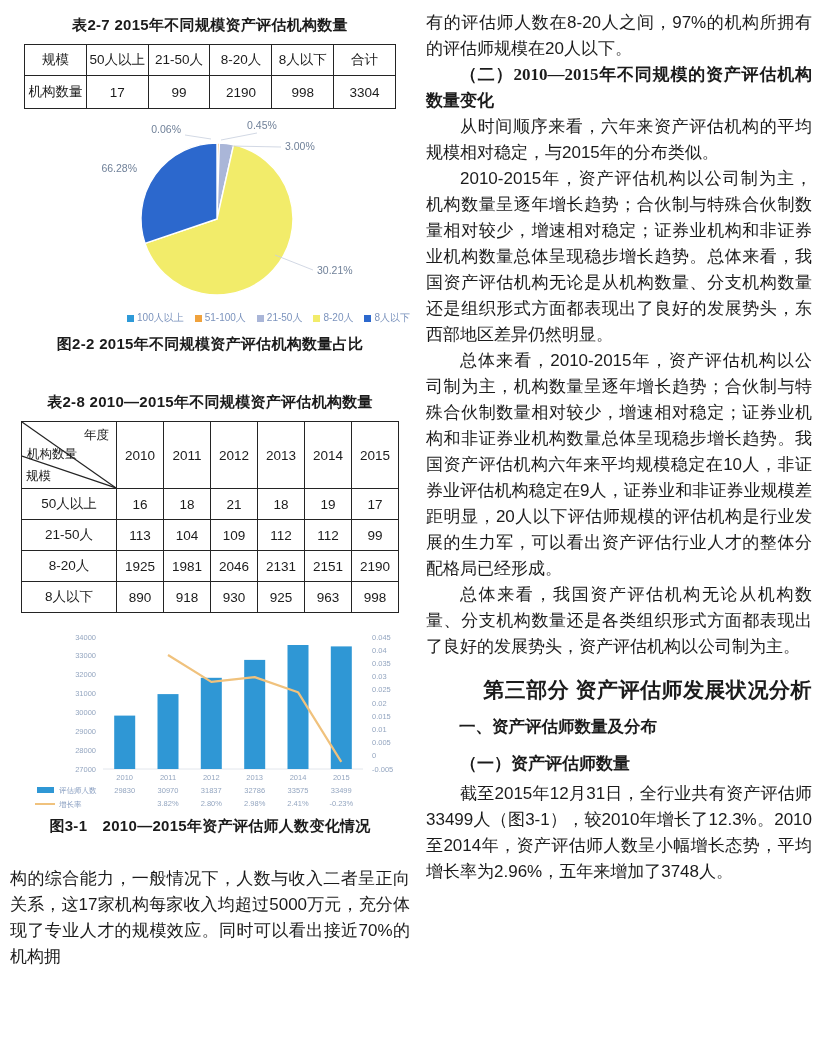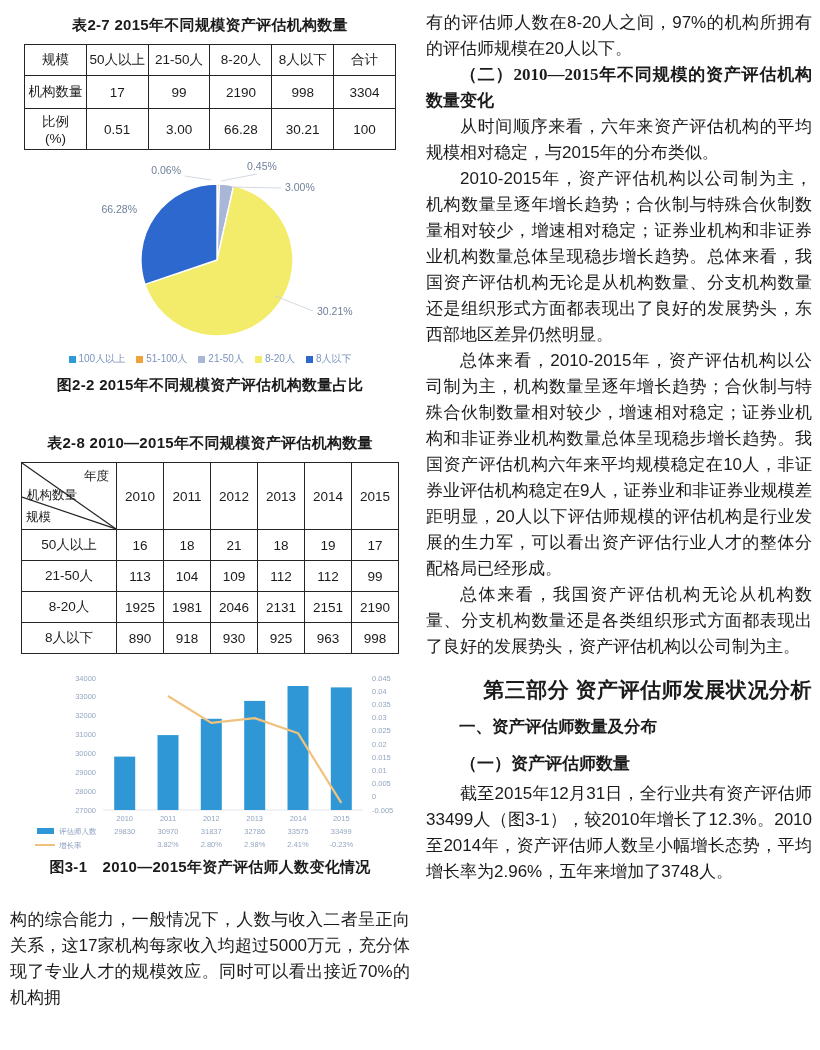--- a/index.html
+++ b/index.html
@@ -26,21 +26,21 @@
   .corner svg line{stroke:#242424;stroke-width:1.2;}
   .corner .ct{position:absolute;top:5px;right:7px;font-size:12.5px;}
   .corner .cm{position:absolute;top:24px;left:5px;font-size:12.5px;}
   .corner .cb{position:absolute;bottom:3px;left:4px;font-size:12.5px;}
 
   
   .chart{display:block;margin:4px auto 0;}
   .pl{font-size:10.5px;fill:#708199;}
   .tk{font-size:7.5px;fill:#94a6c0;}
   .lgd{font-size:7.5px;fill:#8ba0c2;}
-  .pie-legend{display:flex;justify-content:center;gap:11px;font-size:10px;color:#7b93bd;margin-top:2px;}
+  .pie-legend{display:flex;justify-content:flex-end;gap:11px;font-size:10px;color:#7b93bd;margin-top:2px;}
   .pie-legend .it{display:flex;align-items:center;gap:3px;white-space:nowrap;}
   .sw{width:7px;height:7px;display:inline-block;}
 
   
   .para{font-size:17px;line-height:26px;text-align:justify;margin:0;}
   .indent{text-indent:2em;}
   .mt-para{margin-top:30px;}
   .h-bold{font-weight:bold;}
   .h-serif{font-family:"Liberation Serif","DejaVu Serif",serif;font-weight:bold;}
   .h-part{font-size:21px;font-weight:bold;text-align:right;margin:16px 0 12px;letter-spacing:.5px;}
@@ -64,28 +64,20 @@
             <th>8人以下</th>
             <th>合计</th>
           </tr>
           <tr>
             <th>机构数量</th>
             <td>17</td>
             <td>99</td>
             <td>2190</td>
             <td>998</td>
             <td>3304</td>
-          </tr>
-          <tr>
-            <th>比例<br>(%)</th>
-            <td>0.51</td>
-            <td>3.00</td>
-            <td>66.28</td>
-            <td>30.21</td>
-            <td>100</td>
           </tr>
         </tbody>
       </table>
 
     <svg class="chart" id="pie" width="390" height="196" viewBox="0 0 390 196">
         <path d="M202,106 L202.0,30.0 A76,76 0 0 1 202.3,30.0 Z" fill="#2e9ad8" stroke="#fff" stroke-width="1.4"></path>
         <path d="M202,106 L202.3,30.0 A76,76 0 0 1 204.4,30.0 Z" fill="#f0a23c" stroke="#fff" stroke-width="1.4"></path>
         <path d="M202,106 L204.4,30.0 A76,76 0 0 1 218.6,31.8 Z" fill="#aab6d8" stroke="#fff" stroke-width="1.4"></path>
         <path d="M202,106 L218.6,31.8 A76,76 0 1 1 130.0,130.4 Z" fill="#f2ec6a" stroke="#fff" stroke-width="1.4"></path>
         <path d="M202,106 L130.0,130.4 A76,76 0 0 1 202.0,30.0 Z" fill="#2c68cd" stroke="#fff" stroke-width="1.4"></path>

